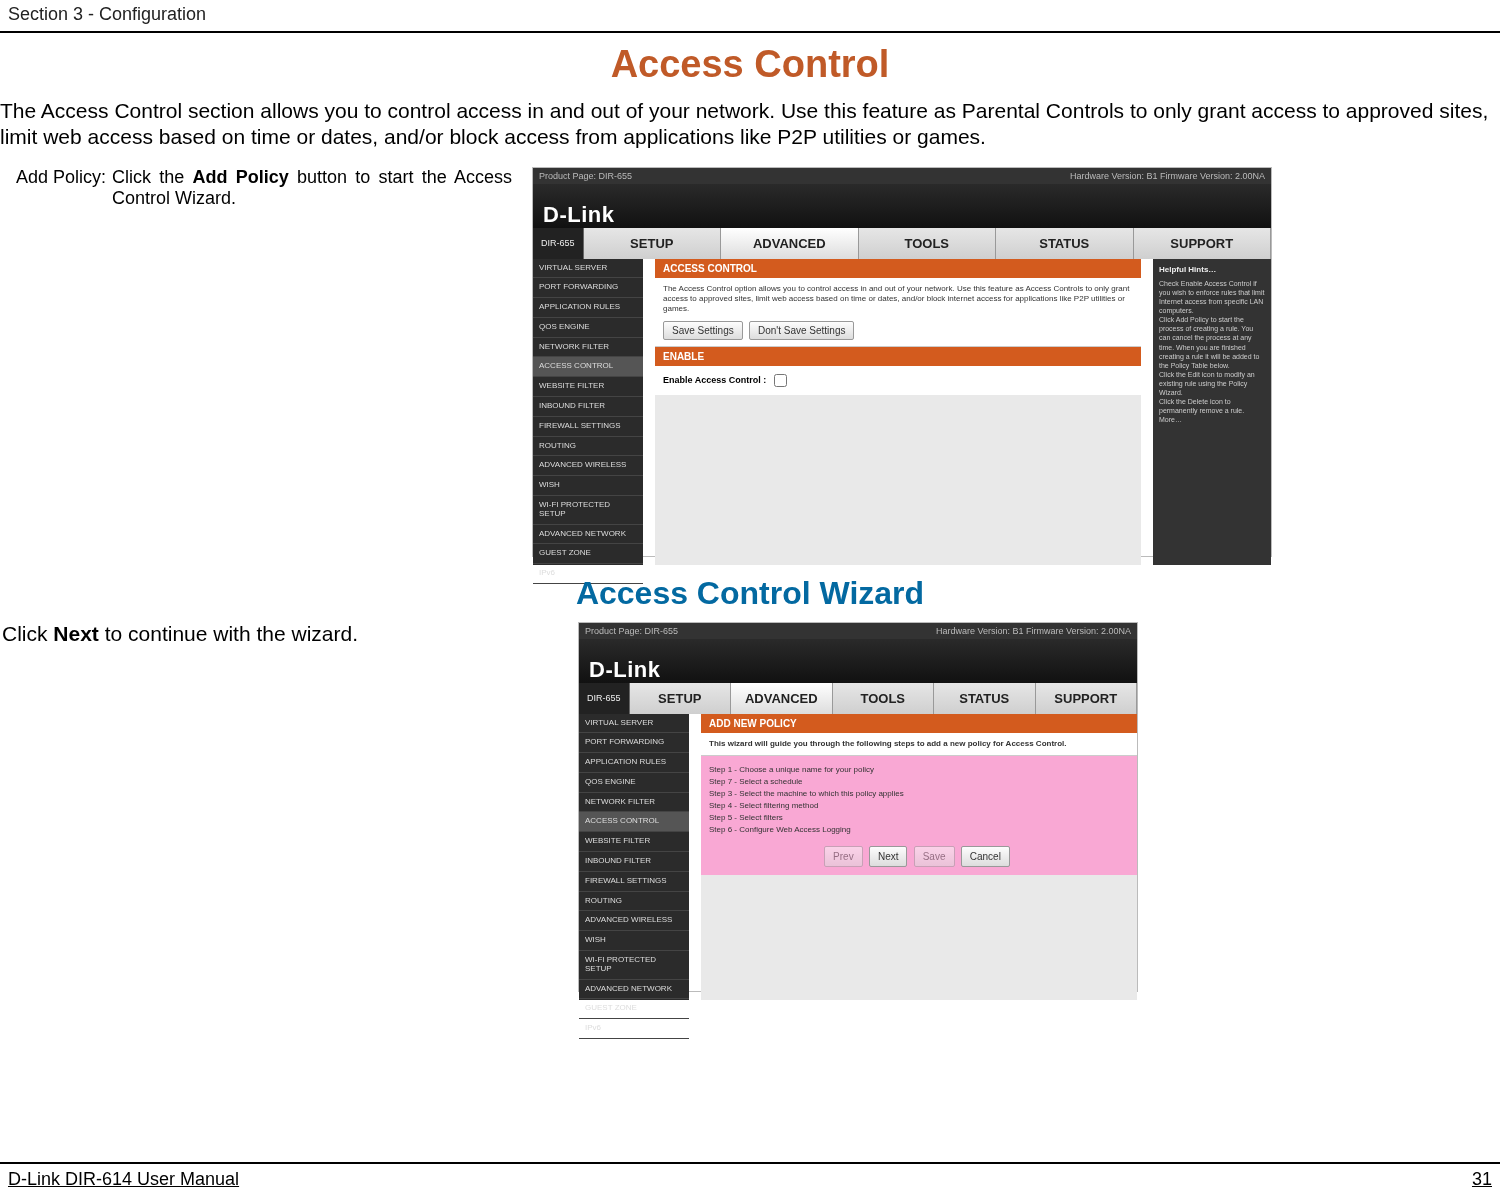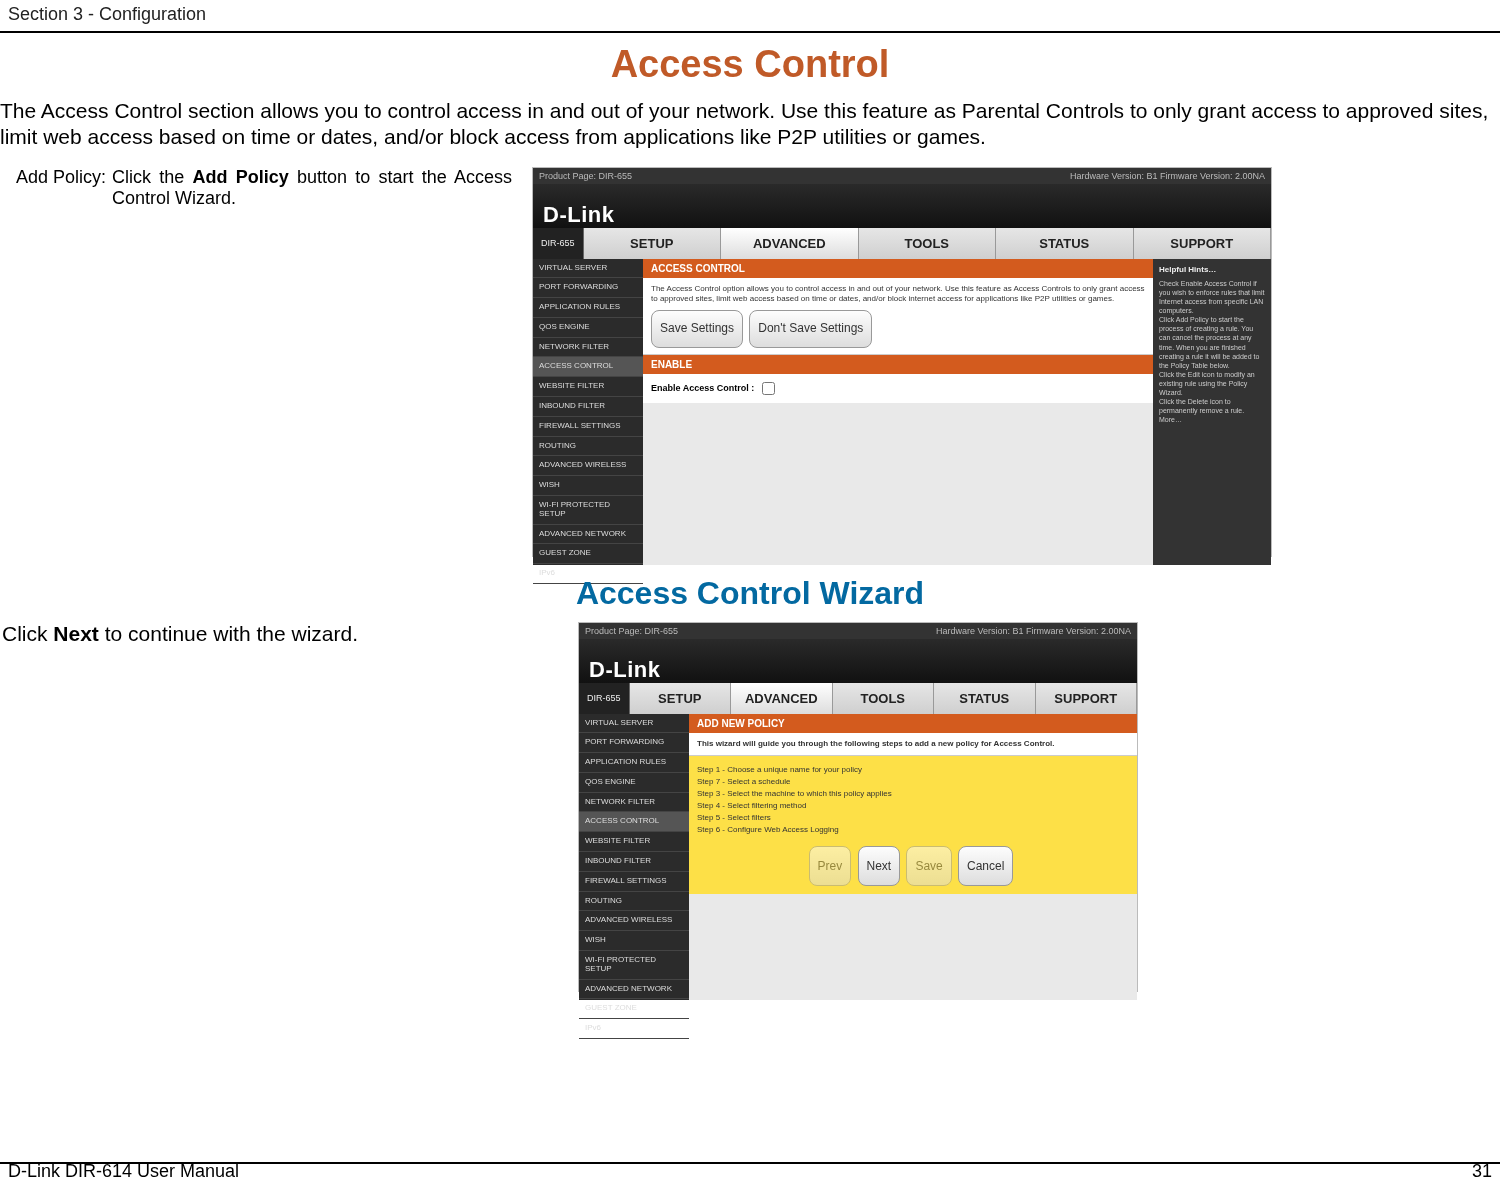--- a/index.html
+++ b/index.html
@@ -105,20 +105,21 @@
     border-right: 1px solid #999;
     display: flex;
     align-items: center;
     justify-content: center;
     font-weight: 700;
   }
   .ss-tabs .tab.active { background: linear-gradient(#fff,#ddd); }
   .ss-body {
     display: flex;
     height: calc(100% - 82px);
+    gap: 12px;
   }
   .ss-side {
     width: 110px;
     background: #2b2b2b;
     display: flex;
     flex-direction: column;
   }
   .ss-side div {
     color: #ddd;
     font-size: 8px;
@@ -152,25 +153,25 @@
     background: #fff;
     font-size: 8px;
     color: #333;
     padding: 6px 8px;
     line-height: 1.3;
     border-bottom: 1px solid #ccc;
   }
   .btnrow { margin-top: 6px; }
   .fakebtn {
     display: inline-block;
-    font-size: 12px;
-    padding: 10px 8px;
+    font-size: 10px;
+    padding: 2px 8px;
     background: linear-gradient(#fdfdfd,#ddd);
     border: 1px solid #999;
-    border-radius: 8px;
+    border-radius: 2px;
     margin-right: 4px;
   }
   .enable-row {
     background: #fff;
     padding: 8px;
     font-size: 9px;
   }
   .enable-row input { vertical-align: middle; }
   .subtitle {
     text-align: center;
@@ -184,41 +185,42 @@
     align-items: flex-start;
     padding: 0 0 0 0;
   }
   .wizard-text {
     font-size: 21px;
     width: 560px;
     padding-left: 2px;
   }
   .img-col2 { margin-left: 18px; }
   .wizard-panel {
-    background: #fde047;
+    background: #f9a8d4;
     padding: 8px;
     font-size: 8px;
     color: #333;
     line-height: 1.5;
   }
   .wiz-btnrow { text-align: center; margin-top: 10px; }
   .footer-rule {
     border: none;
     border-top: 2px solid #000;
     position: absolute;
     left: 0; right: 0;
     bottom: 32px;
   }
   .footer {
     position: absolute;
-    left: 0; right: 0; bottom: 14px;
+    left: 0; right: 0; bottom: 6px;
     display: flex;
     justify-content: space-between;
     font-size: 18px;
     padding: 0 8px;
+    text-decoration: underline;
   }
   .helpful-head { font-weight:700; color:#eee; font-size:8px; margin-bottom:4px;}
 </style>
 </head>
 <body>
 
 <div class="page-header">Section 3 - Configuration</div>
 <hr class="rule-top">
 
 <div class="title">Access Control</div>

